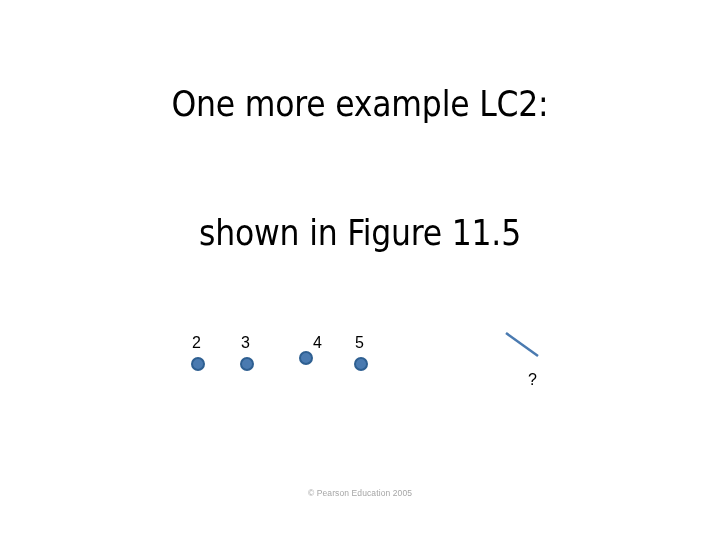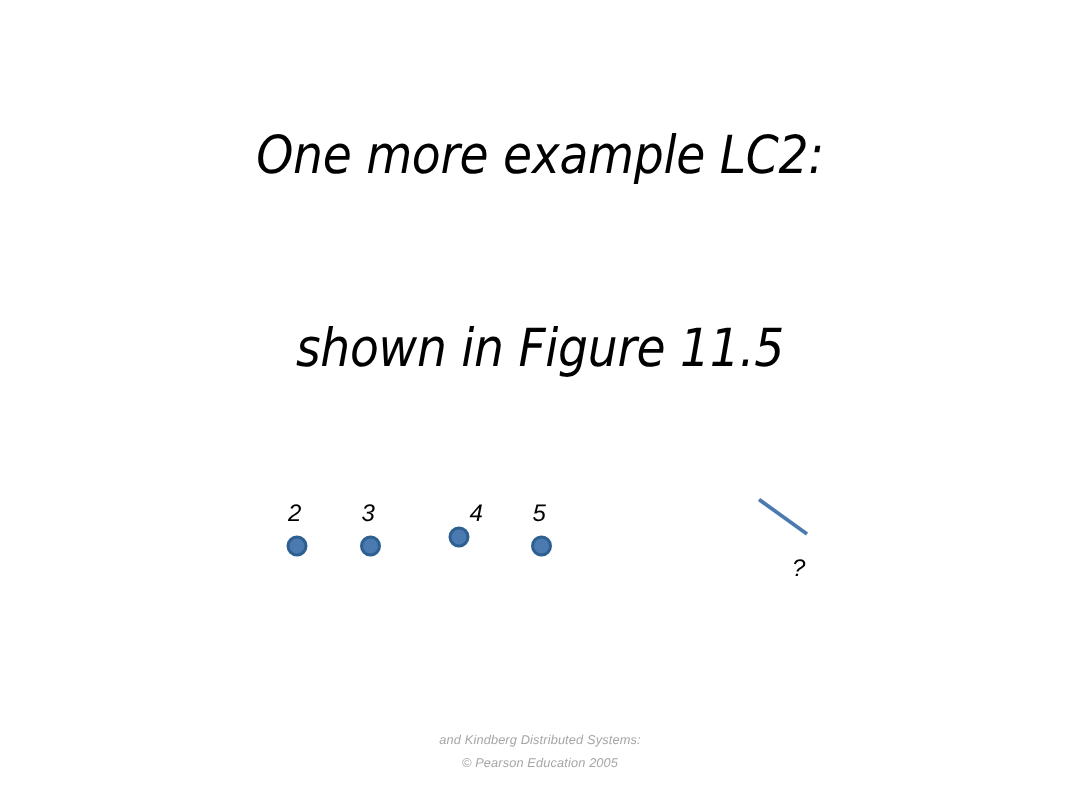--- a/index.html
+++ b/index.html
@@ -12,21 +12,20 @@
     background: #ffffff;
     font-family: "Liberation Sans", sans-serif;
     overflow: hidden;
     position: relative;
   }
   #slide {
     position: relative;
     width: 644px;
     height: 540px;
     background: #ffffff;
-    font-style: italic;
   }
 
   
   #title-block {
     position: absolute;
     left: 18px;
     top: -3px;
     width: 684px;
     text-align: center;
     color: #000000;
@@ -118,17 +117,16 @@
 
     <svg id="connector-line" width="60" height="40" style="left:500px; top:326px;">
       <line id="connector-seg" x1="6" y1="7" x2="38" y2="30" stroke="#4a7ab0" stroke-width="2.5" stroke-linecap="butt"></line>
     </svg>
 
     <div id="question-mark" style="left:528px; top:372px;">?</div>
 
   </div>
 
   <div id="footer" style="color: rgb(166, 166, 166);">
-    <span class="footer-line">and Kindberg  Distributed Systems:</span>
     <span class="footer-line">©  Pearson Education 2005</span>
   </div>
 
 </div>
 
 </body></html>

